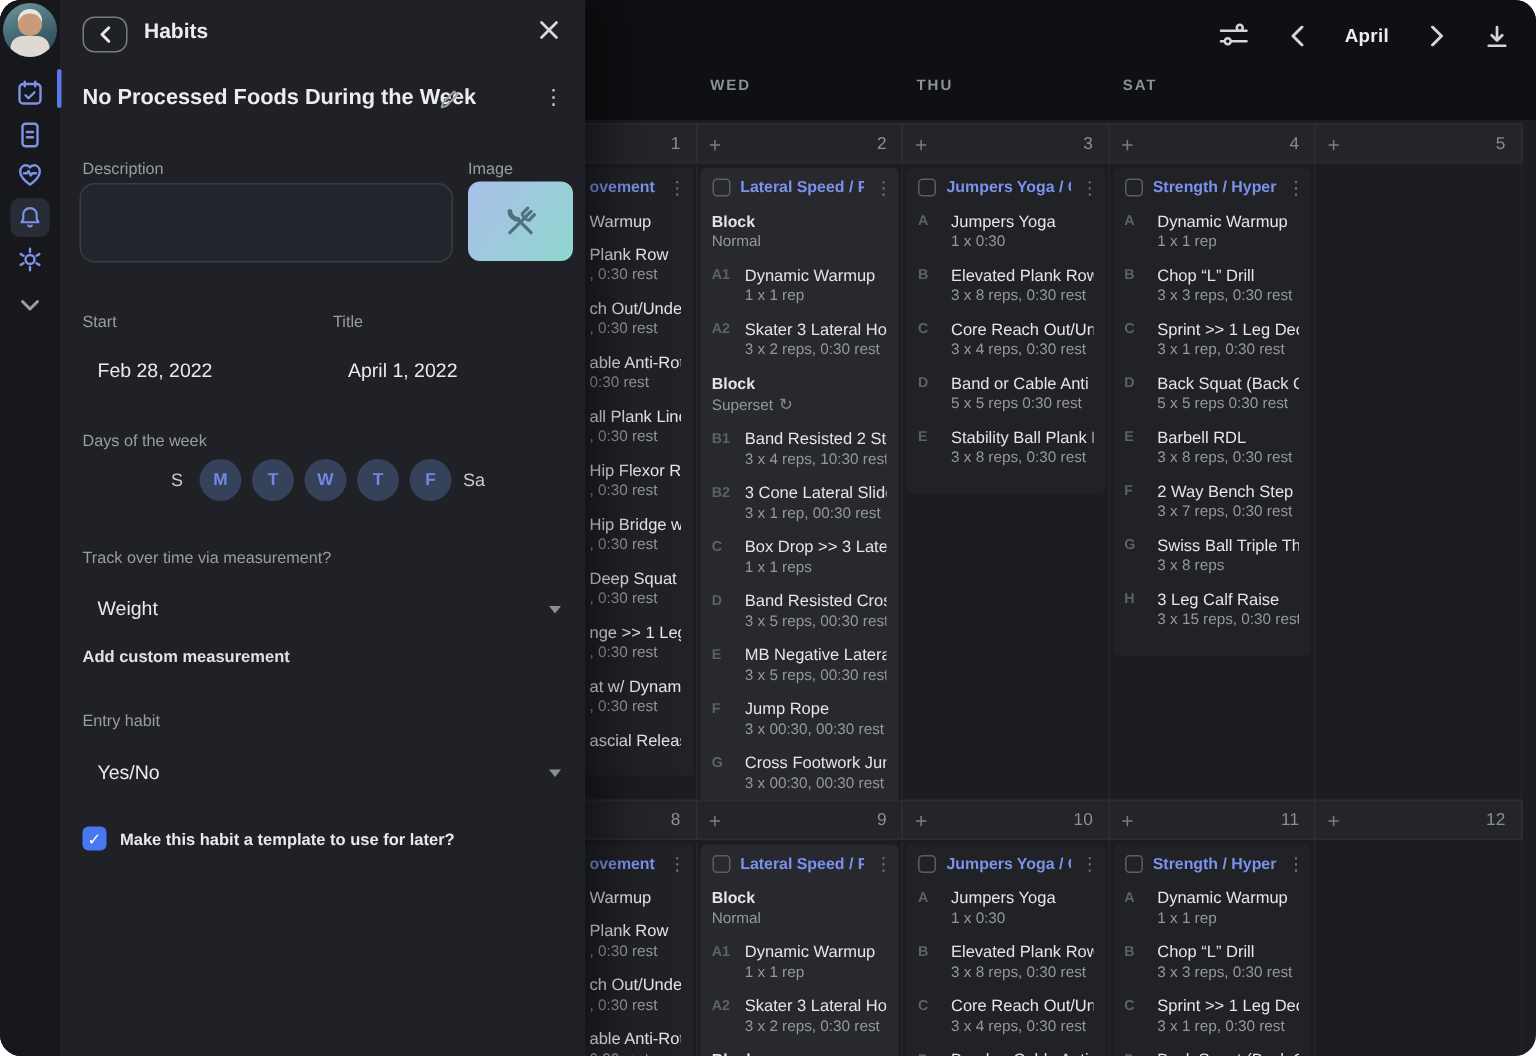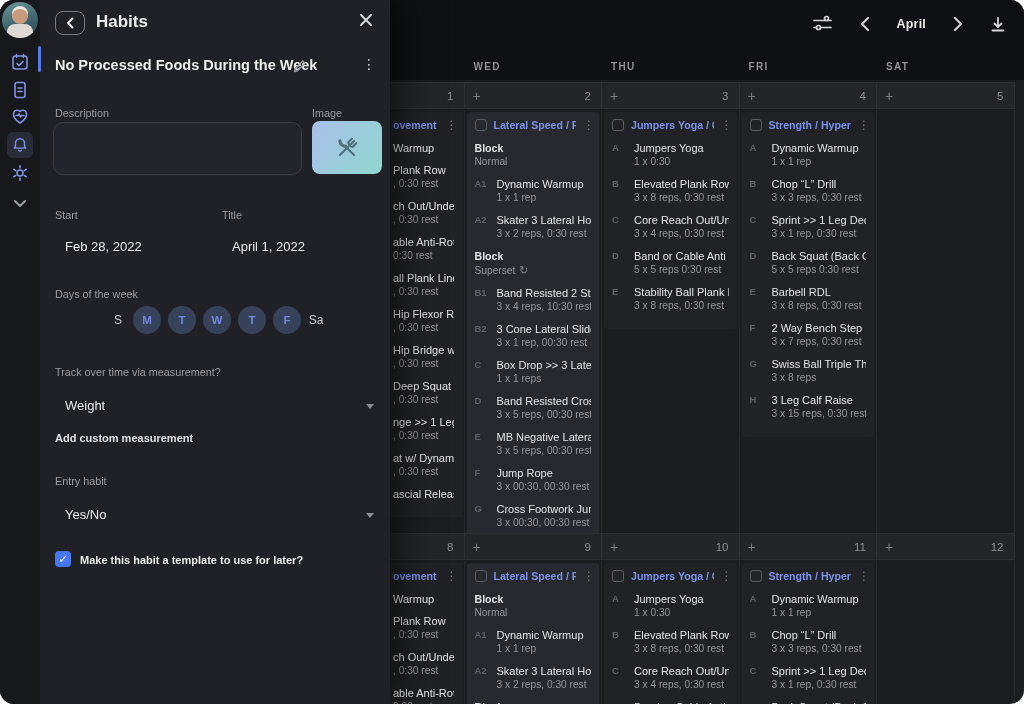--- a/index.html
+++ b/index.html
@@ -8,21 +8,21 @@
 
   
   .topbar{position:absolute;left:0;top:0;width:100%;height:80px;background:#0f1013;z-index:1;}
   .toolbar{position:absolute;right:18px;top:12px;height:24px;display:flex;align-items:center;gap:27px;}
   .tool-btn{display:flex;align-items:center;justify-content:center;color:#d3d5d8;cursor:pointer;background:none;border:none;padding:0;}
   .today{color:#eceded;font-size:12.5px;font-weight:700;letter-spacing:.2px;}
 
   
   .calendar{position:absolute;left:327px;top:0;width:688px;height:704px;z-index:2;}
   .day-labels{position:absolute;left:0;top:52px;height:28px;display:flex;}
-  .day-labels .col{display:flex;align-items:center;padding-left:9px;}
+  .day-labels .col{display:flex;align-items:flex-start;padding-left:9px;}
   .day-label{font-size:10px;color:#8d9095;letter-spacing:1.3px;font-weight:700;}
   .col{width:137.5px;flex:0 0 137.5px;}
   .dates-row{position:absolute;left:0;height:27px;display:flex;background:#232529;border-top:1px solid #2c2d31;border-bottom:1px solid #2c2d31;}
   .dates-row .col{display:flex;align-items:center;justify-content:space-between;padding:0 10px 0 8px;border-right:1px solid #2f3034;}
   .plus{color:#797c81;font-size:14px;font-weight:400;cursor:pointer;}
   .datenum{color:#8b8e94;font-size:11.5px;}
   .body-row{position:absolute;left:0;display:flex;overflow:hidden;}
   .body-row .col{border-right:1px solid #26272b;position:relative;}
 
   
@@ -50,21 +50,21 @@
   .av-head{position:absolute;left:10px;top:7px;width:16px;height:15px;border-radius:50%;background:#c79b7c;box-shadow:0 -3px 0 0 #e8e6e0;}
   .av-body{position:absolute;left:5px;top:22px;width:26px;height:16px;border-radius:8px;background:#ded9d2;}
   .nav-ico{position:absolute;left:10px;width:20px;height:20px;color:#7e93e8;cursor:pointer;}
   .bell-box{position:absolute;left:7px;top:132px;width:26px;height:26px;border-radius:6px;background:#272c37;display:flex;align-items:center;justify-content:center;color:#7e93e8;cursor:pointer;}
   .chev-ico{position:absolute;left:12px;top:196px;width:16px;height:14px;color:#9a9da1;cursor:pointer;}
   .active-bar{position:absolute;left:37.5px;top:46px;width:3px;height:26px;border-radius:2px;background:#5b79e4;z-index:31;}
 
   
   .panel{position:absolute;left:40px;top:0;width:350px;height:704px;background:#1f2126;z-index:20;box-shadow:12px 0 32px rgba(0,0,0,.5);}
   .back-btn{position:absolute;left:15px;top:11px;width:30px;height:24px;border:1.5px solid #797c82;border-radius:8px;background:none;display:flex;align-items:center;justify-content:center;color:#e8e9eb;cursor:pointer;}
-  .panel-title{position:absolute;left:56px;top:12px;font-size:17px;font-weight:700;color:#eceded;}
+  .panel-title{position:absolute;left:56px;top:12px;font-size:14px;font-weight:700;color:#eceded;}
   .close-btn{position:absolute;right:13px;top:11px;width:18px;height:18px;color:#d9dadc;cursor:pointer;background:none;border:none;padding:0;}
   .habit-title{position:absolute;left:15px;top:57px;font-size:14.5px;font-weight:700;color:#eceded;width:240px;white-space:nowrap;}
   .pencil{position:absolute;left:253px;top:59px;width:14px;height:14px;color:#9a9da2;cursor:pointer;}
   .title-kebab{position:absolute;left:322px;top:56px;font-size:14px;color:#caccce;cursor:pointer;width:10px;text-align:center;}
   .flabel{position:absolute;font-size:10.8px;color:#999ca2;}
   .fvalue{position:absolute;font-size:13px;color:#e9eaec;}
   .desc-box{position:absolute;left:13px;top:122px;width:249px;height:53px;border-radius:10px;border:1px solid #3a3d43;background:#22252b;resize:none;outline:none;color:#e9eaec;font-size:12px;padding:8px;}
   .img-thumb{position:absolute;left:272px;top:121px;width:70px;height:53px;border-radius:8px;background:linear-gradient(125deg,var(--img-grad-1,#aabfe9) 0%,var(--img-grad-2,#8fd7cf) 100%);display:flex;align-items:center;justify-content:center;color:#50707c;cursor:pointer;}
   .days-row{position:absolute;left:0;top:305px;width:100%;height:30px;display:flex;align-items:center;padding-left:70px;gap:7px;}
   .day-plain{font-size:12px;color:#c9cbce;width:16px;text-align:center;}
@@ -112,23 +112,20 @@
   </div>
 
   <div class="calendar">
     <div class="day-labels">
         <div class="col"></div>
         <div class="col">
           <span class="day-label">WED</span>
         </div>
         <div class="col">
           <span class="day-label">THU</span>
-        </div>
-        <div class="col">
-          <span class="day-label">FRI</span>
         </div>
         <div class="col">
           <span class="day-label">SAT</span>
         </div>
       </div>
     <div class="dates-row" style="top:82px">
         <div class="col">
           <span class="plus">+</span>
           <span class="datenum">1</span>
         </div>

